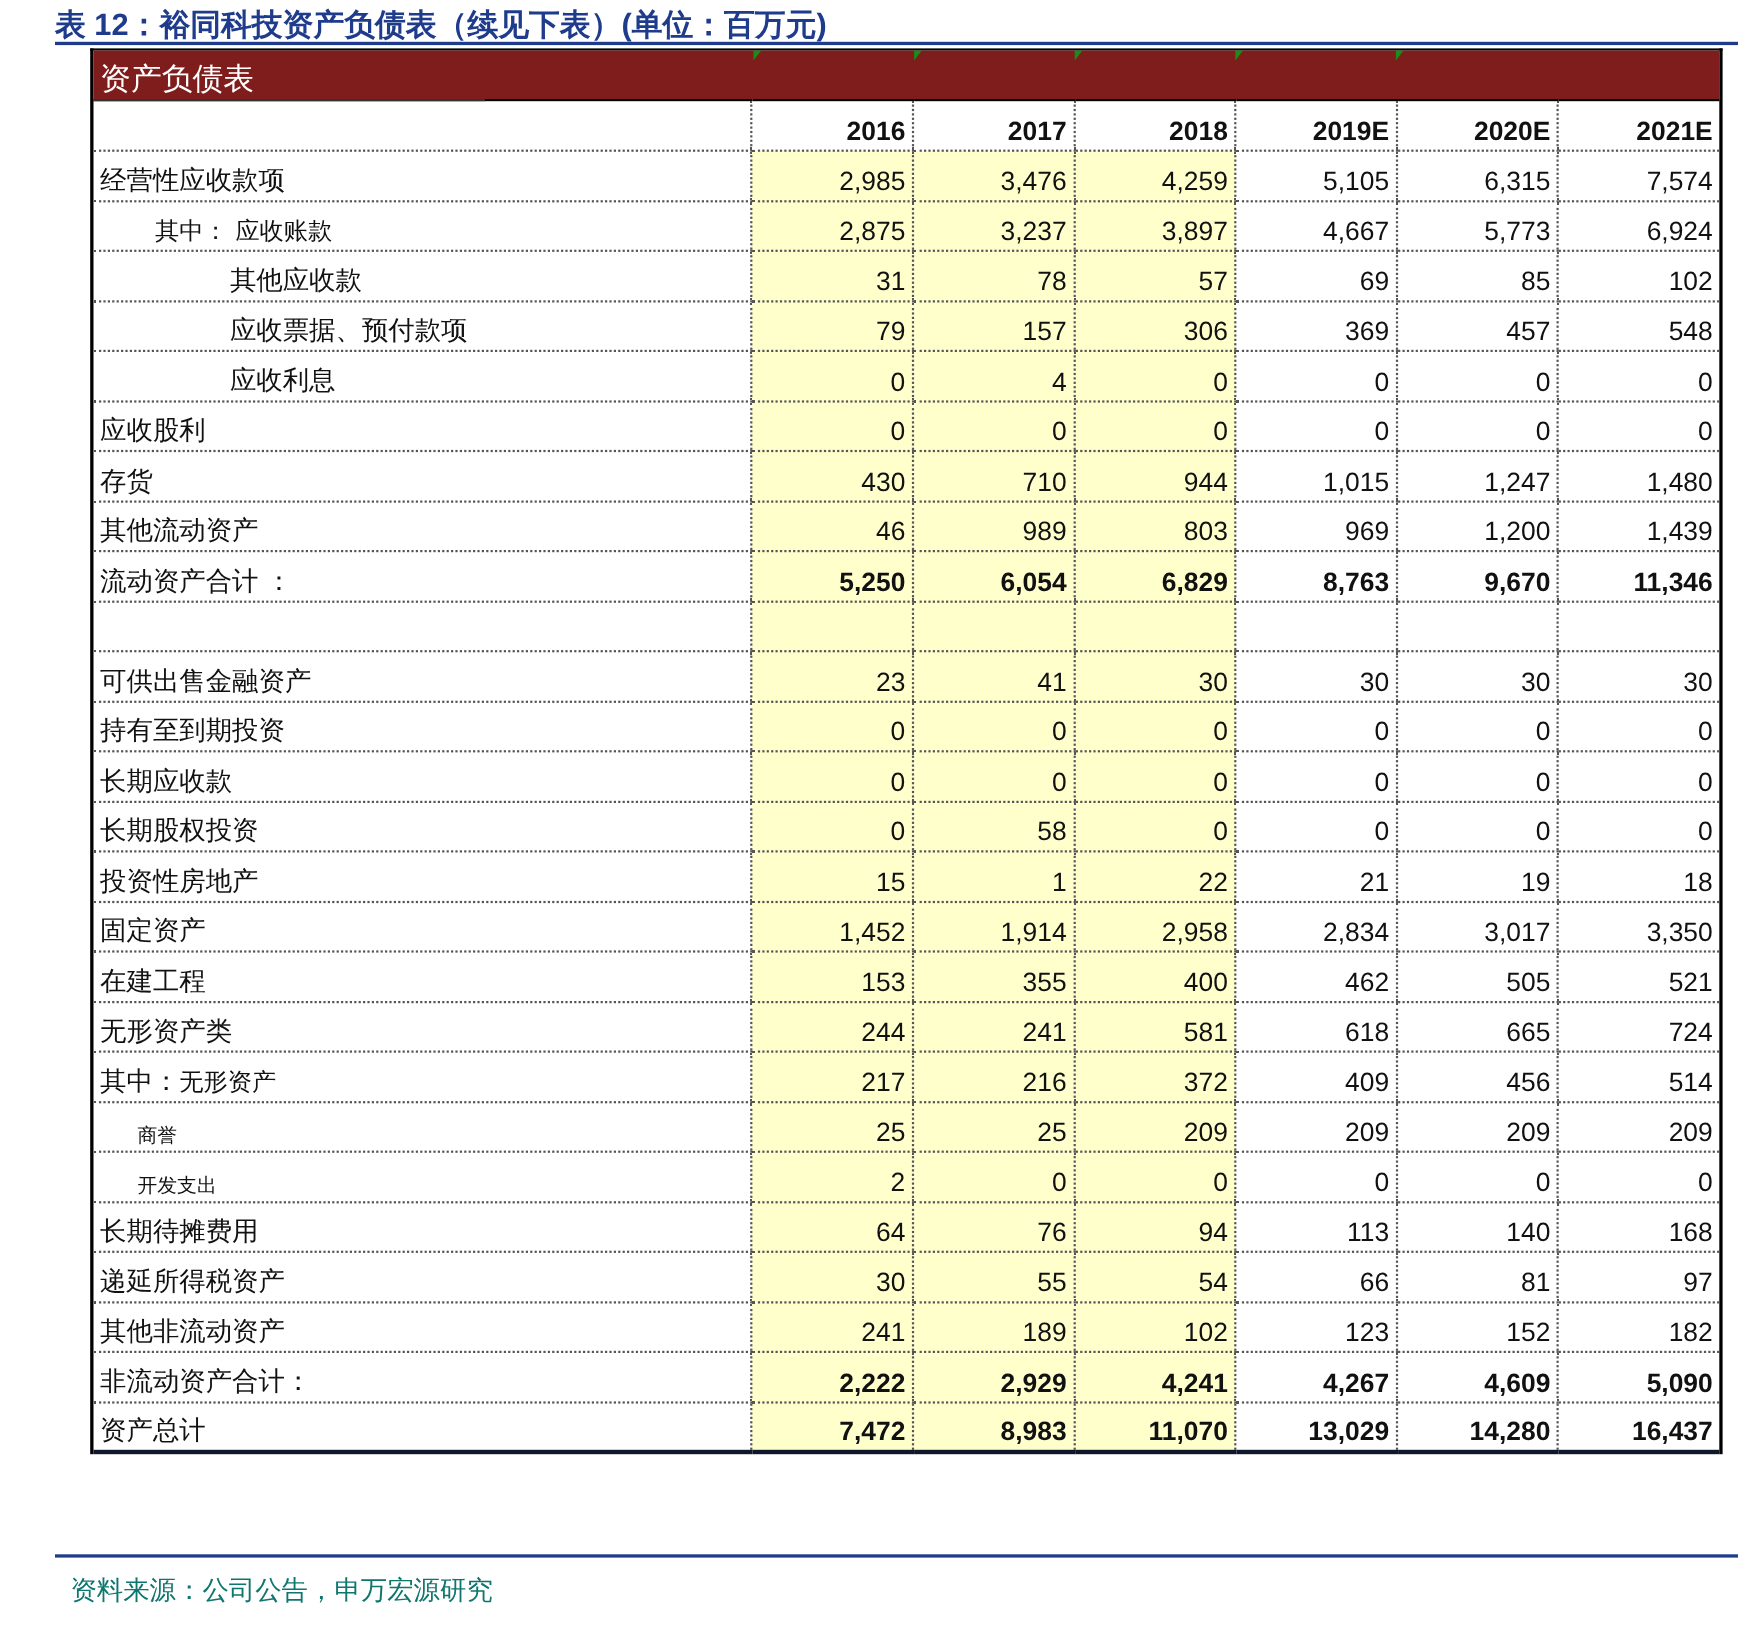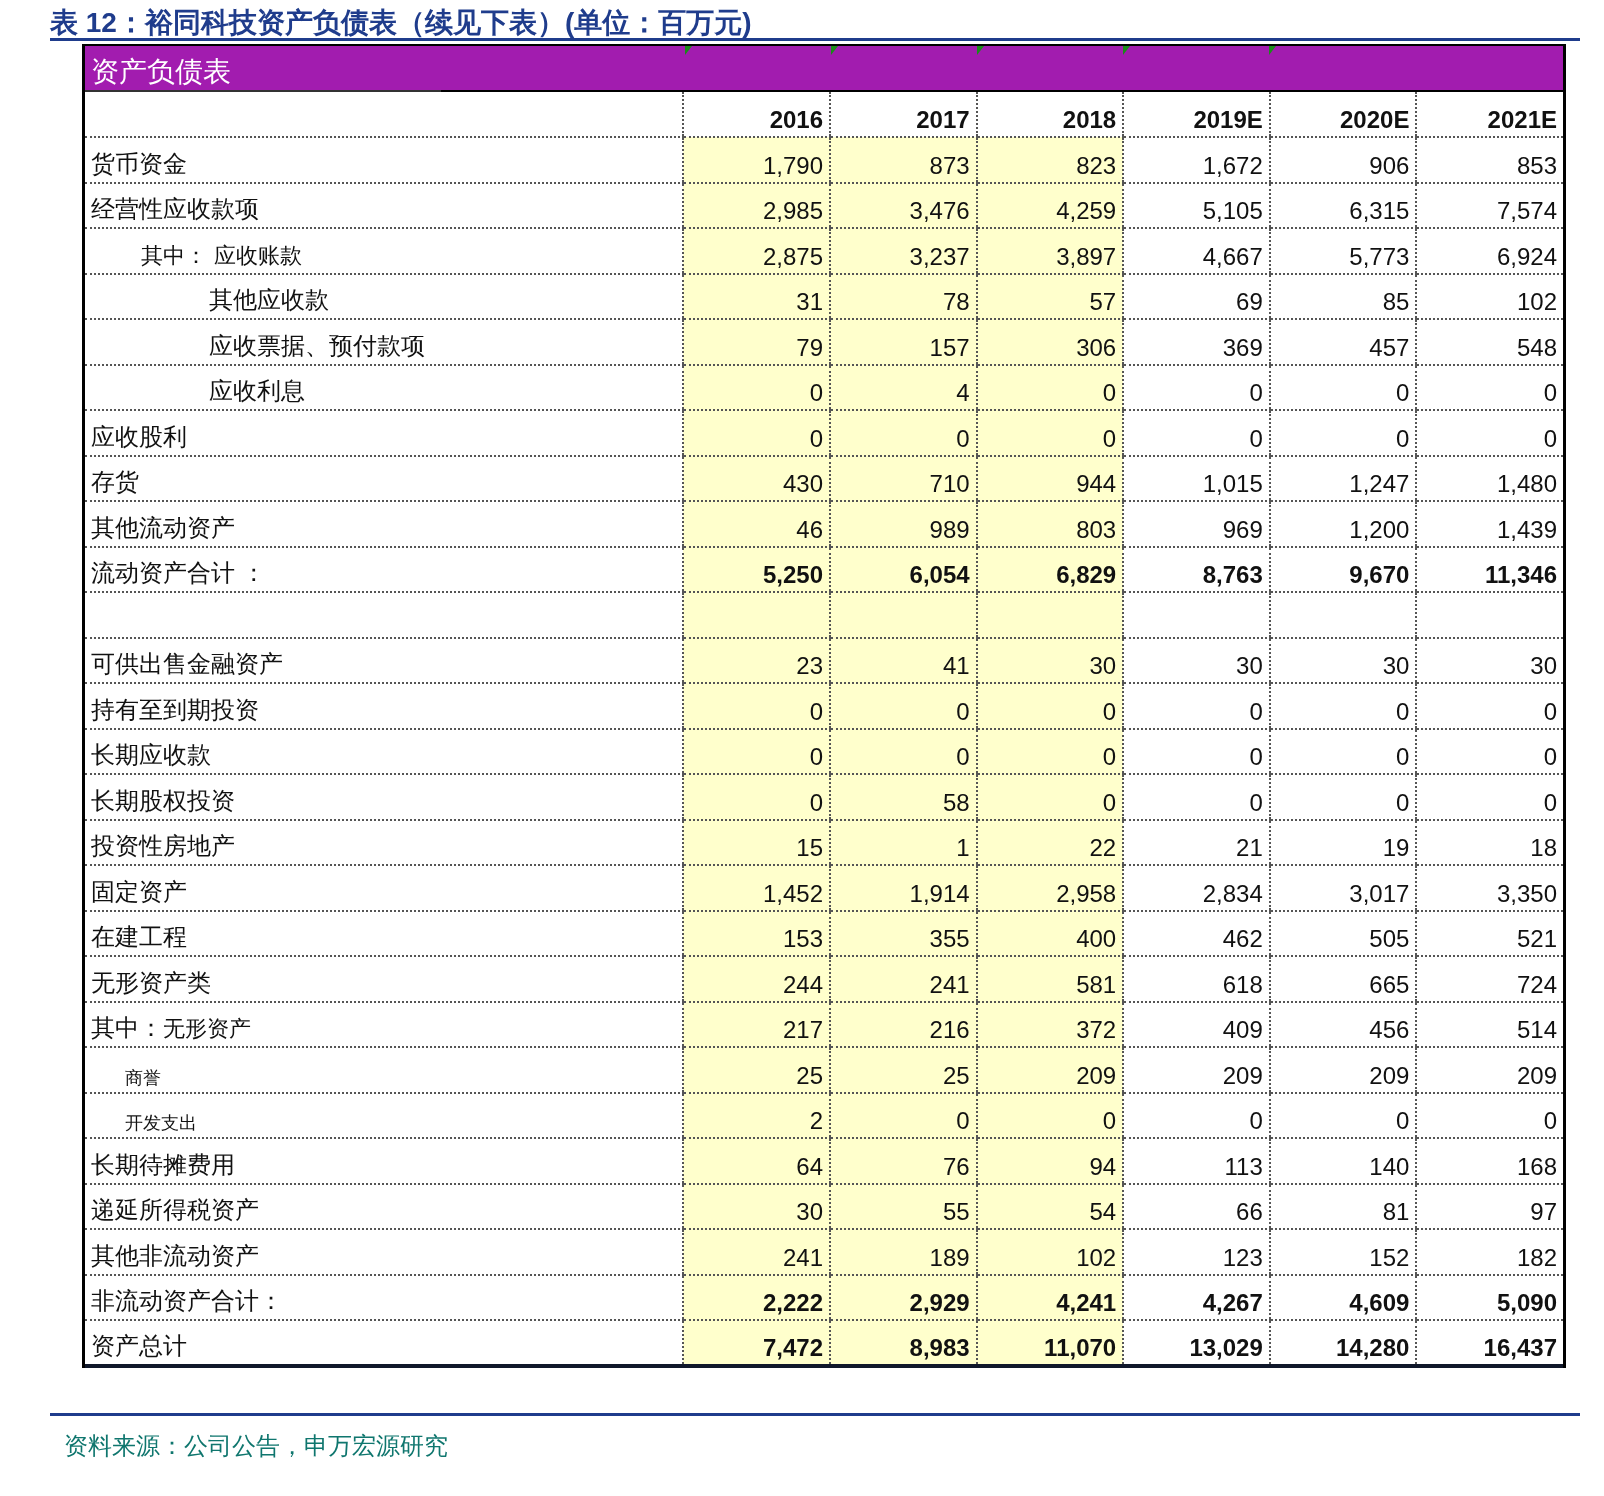--- a/index.html
+++ b/index.html
@@ -1,20 +1,20 @@
 <!DOCTYPE html>
 <html><head>
 <meta charset="utf-8">
 <style>
   html, body { margin:0; padding:0; background:#ffffff; }
   body { width:1604px; height:1496px; position:relative; font-family:"Liberation Sans", "DejaVu Sans", sans-serif; overflow:hidden; }
   .title { position:absolute; left:50px; top:4px; font-size:28px; font-weight:bold; color:#1f3c8c; letter-spacing:0px; }
   .title-rule { position:absolute; left:50px; top:38px; width:1530px; height:3px; background:#1f3c8c; }
   .table-wrap { position:absolute; left:82px; top:44px; width:1478px; border-left:3px solid #000; border-right:3px solid #000; border-top:2px solid #000; }
-  .band { height:44px; background:#a21caf; position:relative; display:flex; }
+  .band { height:44px; background:#7f1d1d; position:relative; display:flex; }
   .band-title { color:#fff; font-size:28px; padding-left:6px; line-height:52px; width:594px; }
   .band .col { width:146px; position:relative; }
   .band .col .tri { position:absolute; left:0; top:0; width:0; height:0; border-top:9px solid #1a8c1a; border-right:7px solid transparent; }
   .band-underline { position:absolute; left:0; top:44px; width:356px; height:2px; background:#333; }
   table { border-collapse:collapse; width:100%; table-layout:fixed;border-radius:13px; }
   col.label { width:596px; }
   col.num { width:146px; }
   td { height:45.5px; padding:0 6px; border-bottom:2px dotted #555; font-size:24px; color:#111; vertical-align:bottom; padding-bottom:2px; box-sizing:border-box; }
   td.n { text-align:right; border-left:2px dotted #555; }
   td.hist { background:#ffffcc; }
@@ -68,29 +68,20 @@
     <tbody id="tbody">
       <tr class="head">
         <td></td>
         <td class="n">2016</td>
         <td class="n">2017</td>
         <td class="n">2018</td>
         <td class="n">2019E</td>
         <td class="n">2020E</td>
         <td class="n">2021E</td>
       </tr>
-    <tr>
-          <td>货币资金</td>
-          <td class="n hist">1,790</td>
-          <td class="n hist">873</td>
-          <td class="n hist">823</td>
-          <td class="n">1,672</td>
-          <td class="n">906</td>
-          <td class="n">853</td>
-        </tr>
         <tr>
           <td>经营性应收款项</td>
           <td class="n hist">2,985</td>
           <td class="n hist">3,476</td>
           <td class="n hist">4,259</td>
           <td class="n">5,105</td>
           <td class="n">6,315</td>
           <td class="n">7,574</td>
         </tr>
         <tr>

